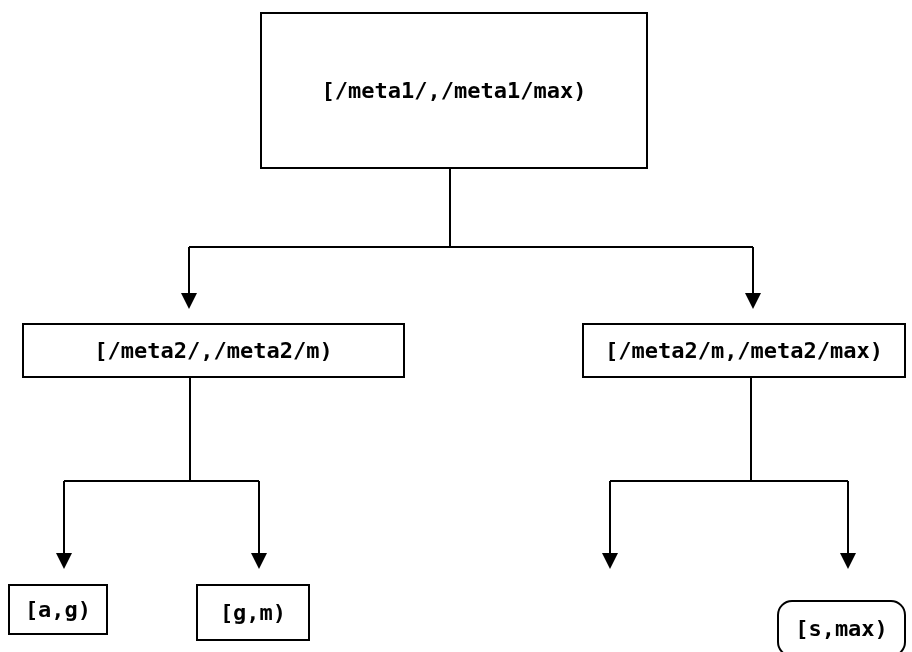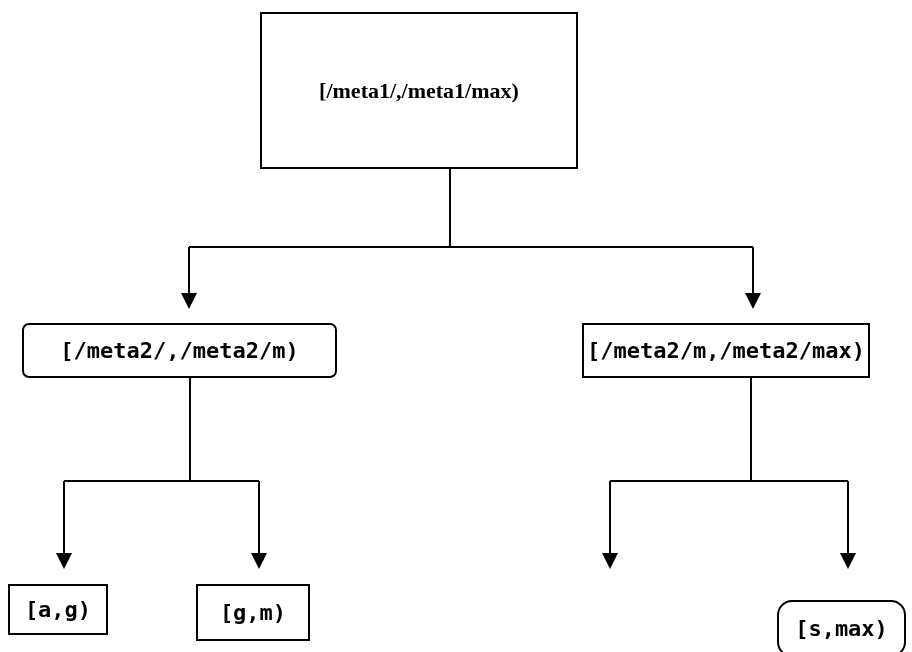--- a/index.html
+++ b/index.html
@@ -36,23 +36,23 @@
     display: flex;
     align-items: center;
     justify-content: center;
     border: 2px solid var(--line-color);
     background: var(--bg);
     color: var(--text-color);
     font-size: 22px;
     font-weight: bold;
     white-space: nowrap;
   }
-  #node-root  { left: 260px; top: 12px;  width: 318px; height: 157px; font-family: Liberation Serif, serif; }
-  #node-left  { left: 22px;  top: 323px; width: 315px; height: 55px; border-radius: 7px; }
-  #node-right { left: 582px; top: 323px; width: 288px; height: 55px; }
+  #node-root  { left: 260px; top: 12px;  width: 388px; height: 157px; }
+  #node-left  { left: 22px;  top: 323px; width: 383px; height: 55px; }
+  #node-right { left: 582px; top: 323px; width: 324px; height: 55px; }
   #leaf-ag    { left: 8px;   top: 584px; width: 100px; height: 51px; }
   #leaf-gm    { left: 196px; top: 584px; width: 114px; height: 57px; }
   #leaf-ms    { left: 554px; top: 584px; width: 100px; height: 57px; }
   #leaf-smax  { left: 777px; top: 600px; width: 129px; height: 57px; border-radius: 15px; }
 </style>
 </head>
 <body>
 
 <div class="canvas">
 

